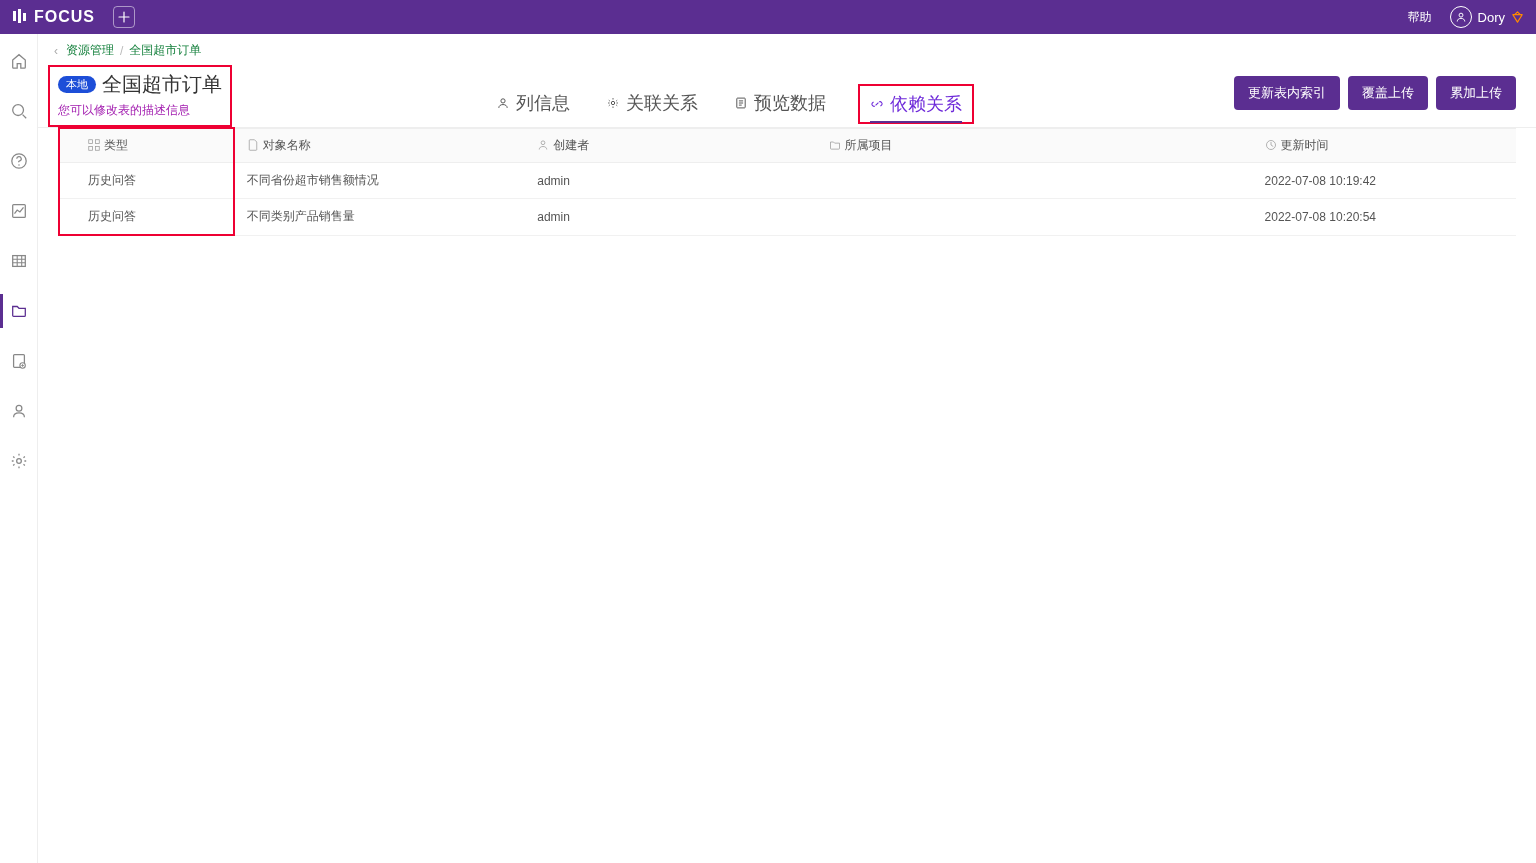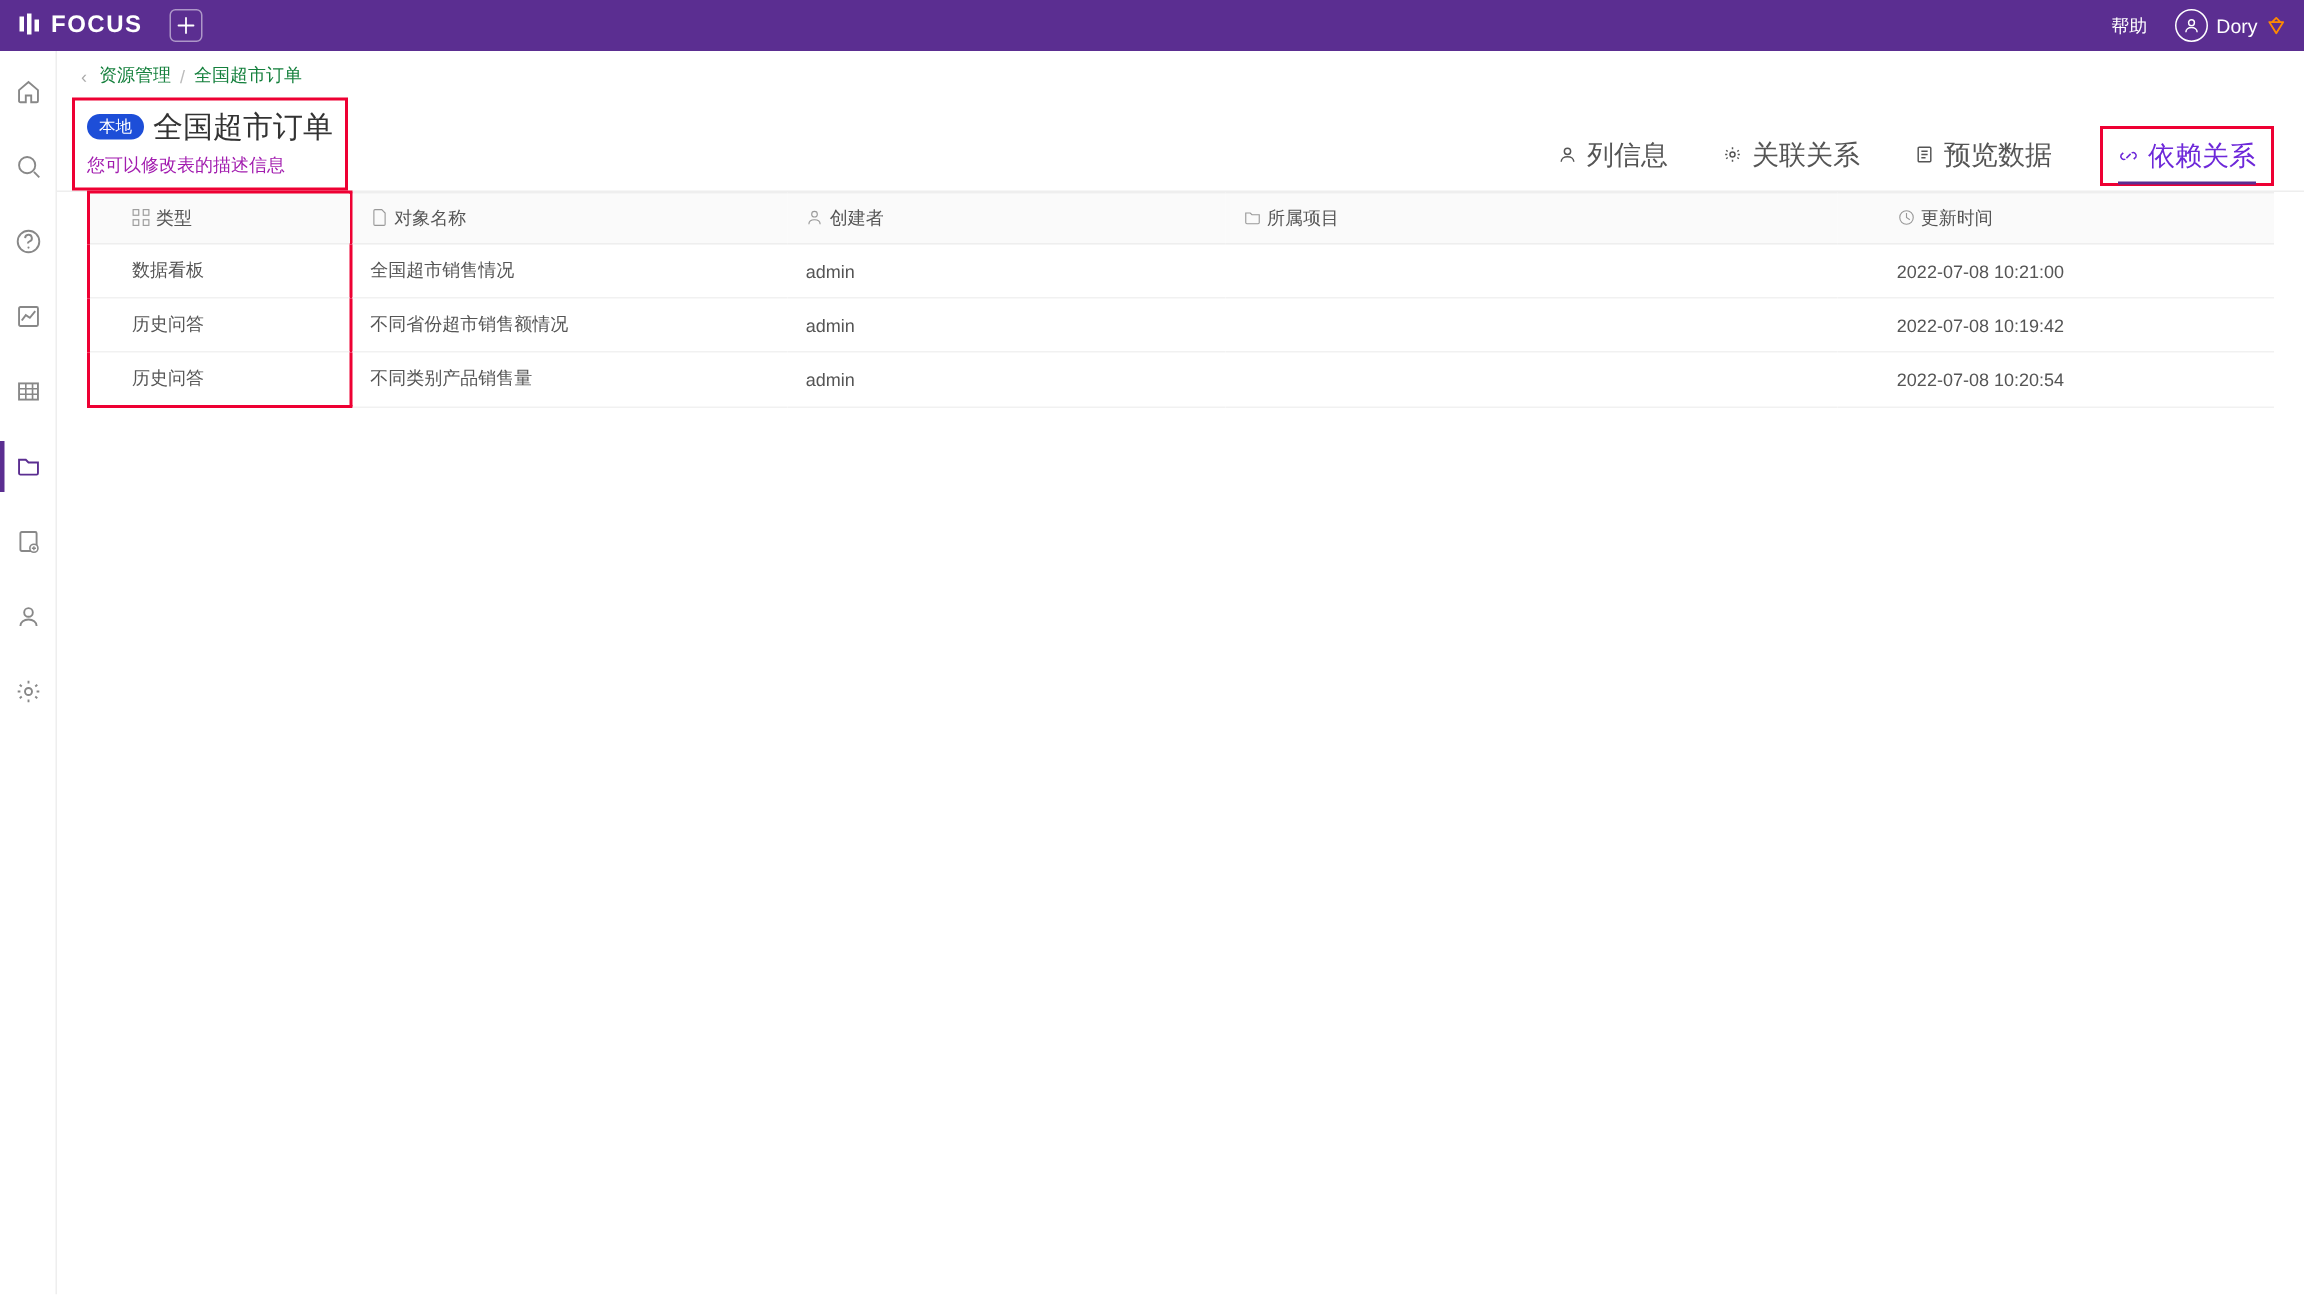--- a/index.html
+++ b/index.html
@@ -221,20 +221,25 @@
         <div class="tab active highlight">
           <span class="ticon">
               <svg width="14" height="14" viewBox="0 0 20 20">
                 <path d="M8 12l4-4M7 13a3 3 0 0 1-4-4l2-2M13 7a3 3 0 0 1 4 4l-2 2" fill="none" stroke="currentColor" stroke-width="1.5"></path>
               </svg>
             </span>
           <span>依赖关系</span>
         </div>
       </div>
 
+      <div class="action-buttons">
+        <button class="btn">更新表内索引</button>
+        <button class="btn">覆盖上传</button>
+        <button class="btn">累加上传</button>
+      </div>
     </div>
 
 
     <div class="table-wrap">
       <table>
         <thead>
           <tr>
             <th class="col-type"><span class="hicon"><svg width="12" height="12" viewBox="0 0 16 16" style="display:inline">
                     <rect x="1" y="1" width="5" height="5" fill="none" stroke="currentColor"></rect>
                     <rect x="10" y="1" width="5" height="5" fill="none" stroke="currentColor"></rect>
@@ -251,27 +256,20 @@
             <th><span class="hicon"><svg width="12" height="12" viewBox="0 0 16 16" style="display:inline">
                     <path d="M2 4h4l1.5 1.5H14v7a1 1 0 0 1-1 1H3a1 1 0 0 1-1-1V4z" fill="none" stroke="currentColor"></path>
                   </svg></span><span>所属项目</span></th>
             <th><span class="hicon"><svg width="12" height="12" viewBox="0 0 16 16" style="display:inline">
                     <circle cx="8" cy="8" r="6" fill="none" stroke="currentColor"></circle>
                     <path d="M8 4v4l3 2" fill="none" stroke="currentColor"></path>
                   </svg></span><span>更新时间</span></th>
           </tr>
         </thead>
         <tbody id="table-body">
-            <tr>
-              <td class="col-type">数据看板</td>
-              <td>全国超市销售情况</td>
-              <td>admin</td>
-              <td></td>
-              <td>2022-07-08 10:21:00</td>
-            </tr>
             <tr>
               <td class="col-type">历史问答</td>
               <td>不同省份超市销售额情况</td>
               <td>admin</td>
               <td></td>
               <td>2022-07-08 10:19:42</td>
             </tr>
             <tr>
               <td class="col-type">历史问答</td>
               <td>不同类别产品销售量</td>

